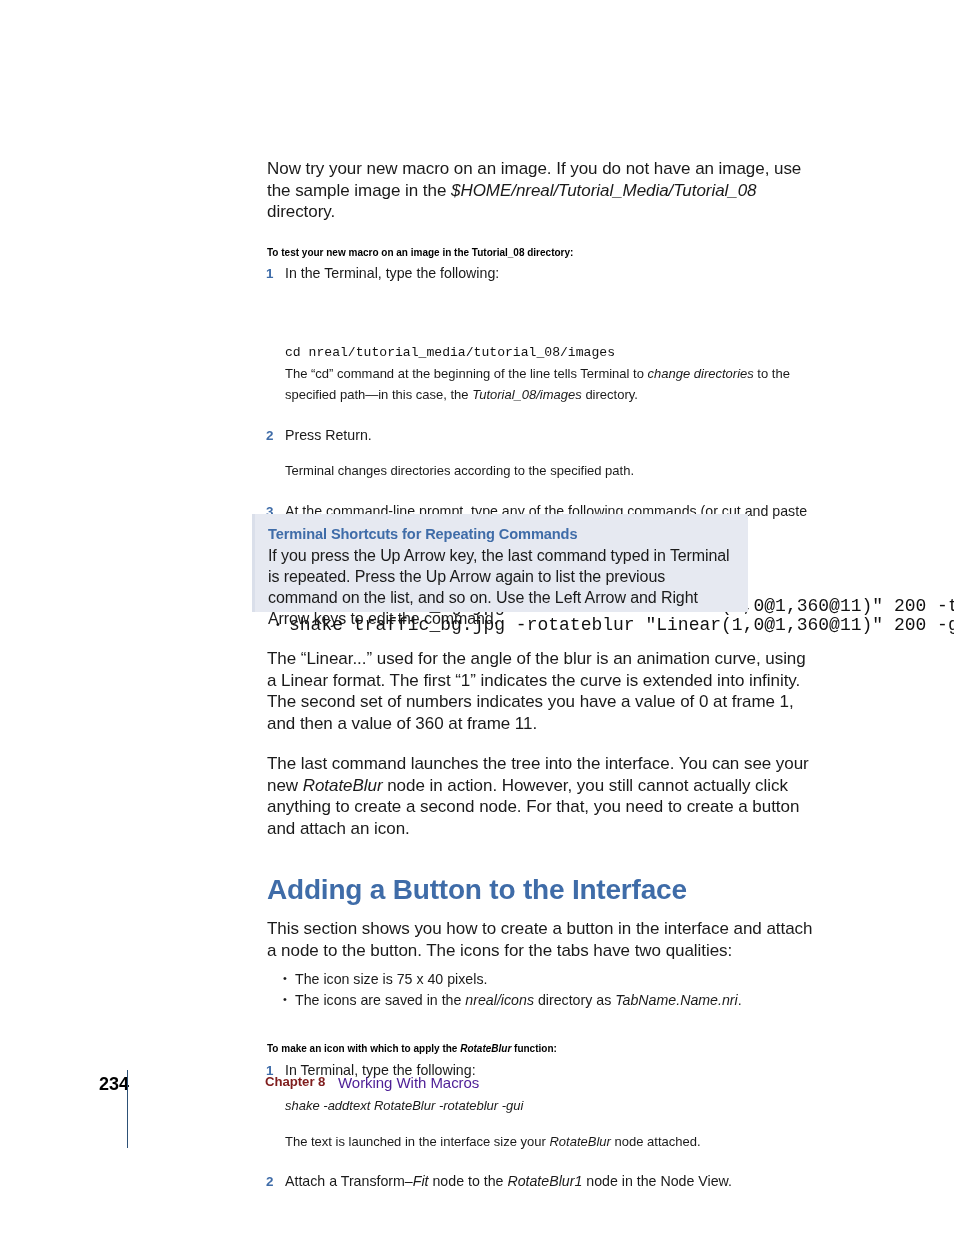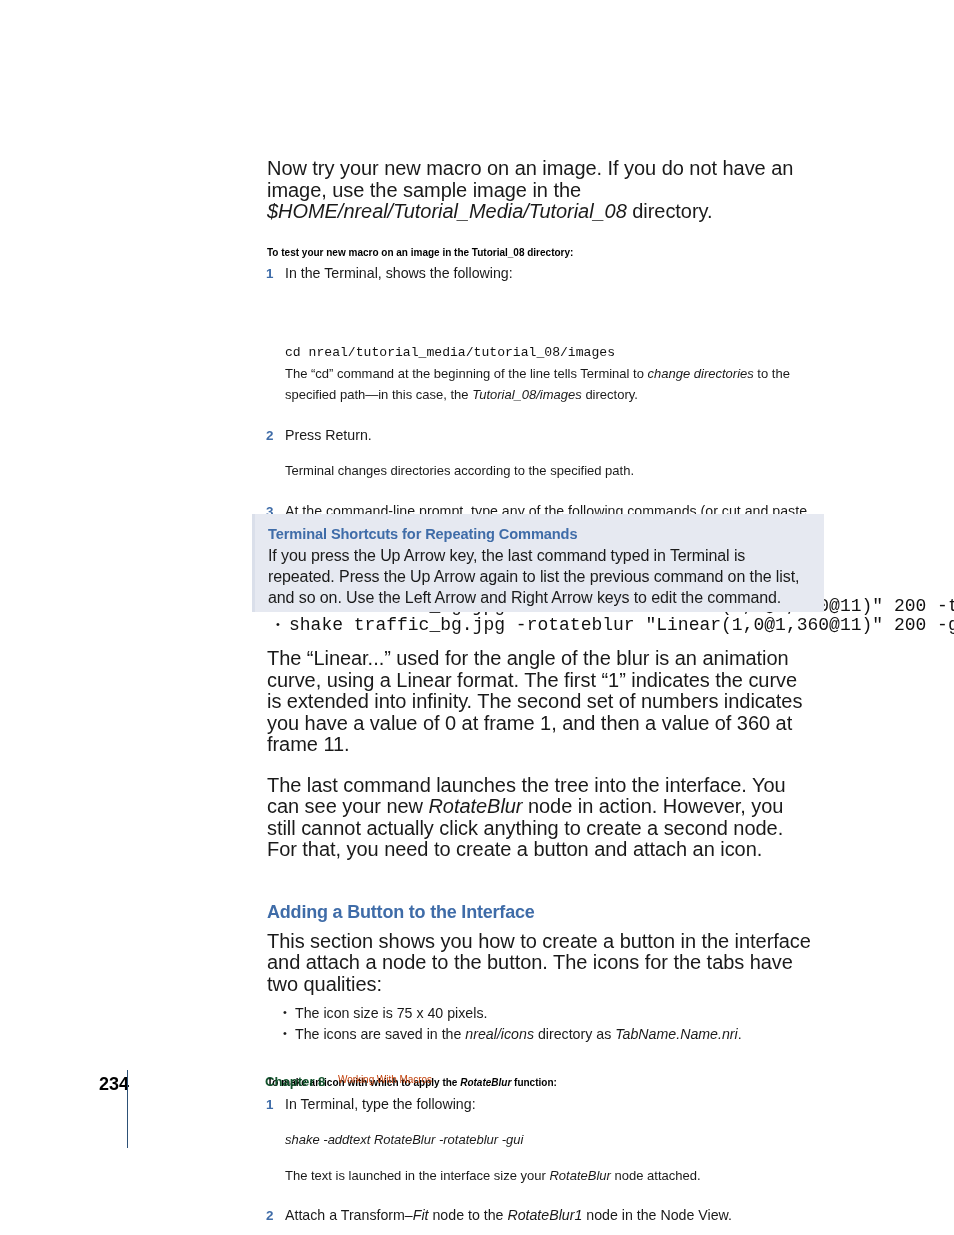--- a/index.html
+++ b/index.html
@@ -27,21 +27,21 @@
   
   .content {
     position: absolute;
     left: 267px;
     top: 158px;
     width: 546px;
   }
 
   p.body {
     margin: 0 0 0 0;
-    font-size: 20px;
+    font-size: 17px;
     line-height: 21.5px;
     letter-spacing: -0.05px;
     color: #1a1a1a;
   }
 
   .gap-sm { height: 14px; }
   .gap-md { height: 19px; }
   .gap-xl { height: 38px; }
 
   .bold-lead {
@@ -128,21 +128,21 @@
     top: -1px;
     font-size: 11px;
     color: #1a1a1a;
   }
 
   
   .callout {
     position: absolute;
     left: 252px;
     top: 514px;
-    width: 572px;
+    width: 496px;
     height: 98px;
     background: #e6e9f1;
     box-sizing: border-box;
   }
   .callout::before {
     content: "";
     position: absolute;
     left: 0; top: 0;
     width: 3px; height: 100%;
     background: #dadfea;
@@ -162,24 +162,24 @@
     font-size: 16px;
     line-height: 21px;
     color: #1a1a1a;
     margin: 0;
     letter-spacing: -0.1px;
   }
 
   
   .section-heading {
     color: #3f6ca8;
-    font-size: 18px;
+    font-size: 28px;
     font-weight: bold;
     line-height: 26px;
-    margin: 0 0 6px 0;
+    margin: 0 0 15px 0;
     letter-spacing: -0.2px;
   }
 
   
   .footer {
     position: absolute;
     left: 0;
     top: 1068px;
     width: 954px;
     height: 90px;
@@ -199,48 +199,48 @@
     width: 1px;
     height: 78px;
     background: #2d5176;
   }
   .footer-chapter {
     position: absolute;
     left: 265px;
     top: 6px;
     font-size: 13.2px;
     font-weight: bold;
-    color: #14532d;
+    color: #7f1d1d;
     letter-spacing: -0.05px;
   }
   .footer-title {
     position: absolute;
     left: 338px;
     top: 6px;
-    font-size: 10px;
-    color: #c2410c;
+    font-size: 15px;
+    color: #4c1d95;
     letter-spacing: -0.05px;
   }
 </style>
 </head>
 <body>
 
 <div class="page">
 
   <div class="content">
 
     <p class="body"><span>Now try your new macro on an image. If you do not have an image, use the sample image in the </span><i>$HOME/nreal/Tutorial_Media/Tutorial_08</i><span> directory.</span></p>
 
     <div class="gap-md"></div>
 
     <div class="bold-lead">To test your new macro on an image in the Tutorial_08 directory:</div>
 
     <div class="step">
       <span class="num">1</span>
-      <span>In the Terminal, shows the following:</span>
+      <span>In the Terminal, type the following:</span>
     </div>
     <div class="gap-sm"></div>
     <div class="step-body code">cd nreal/tutorial_media/tutorial_08/images</div>
     <div class="step-body"><span>The “cd” command at the beginning of the line tells Terminal to </span><i>change directories</i><span> to the specified path—in this case, the </span><i>Tutorial_08/images</i><span> directory.</span></div>
 
     <div class="gap-md"></div>
 
     <div class="step">
       <span class="num">2</span>
       <span>Press Return.</span>

